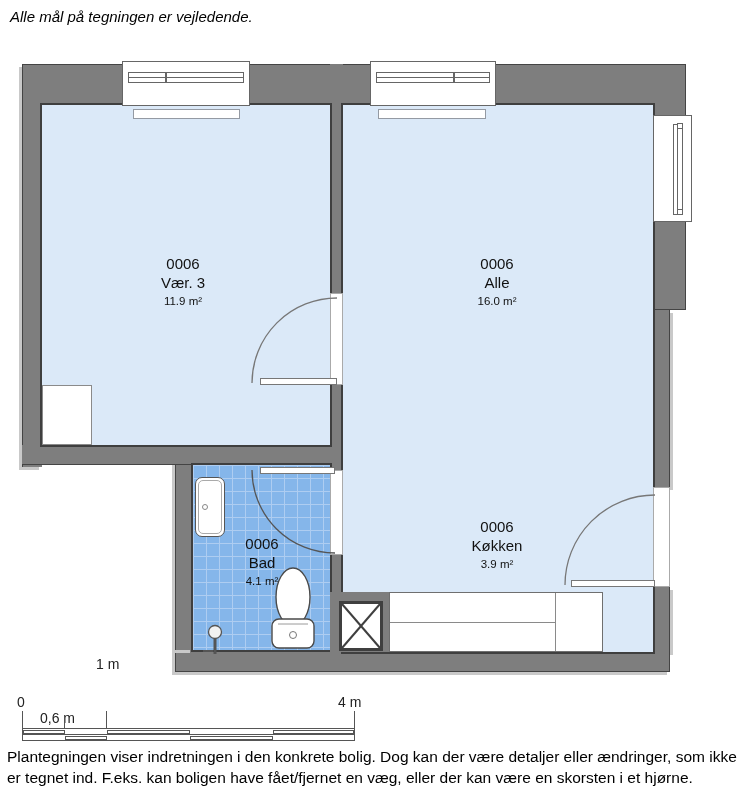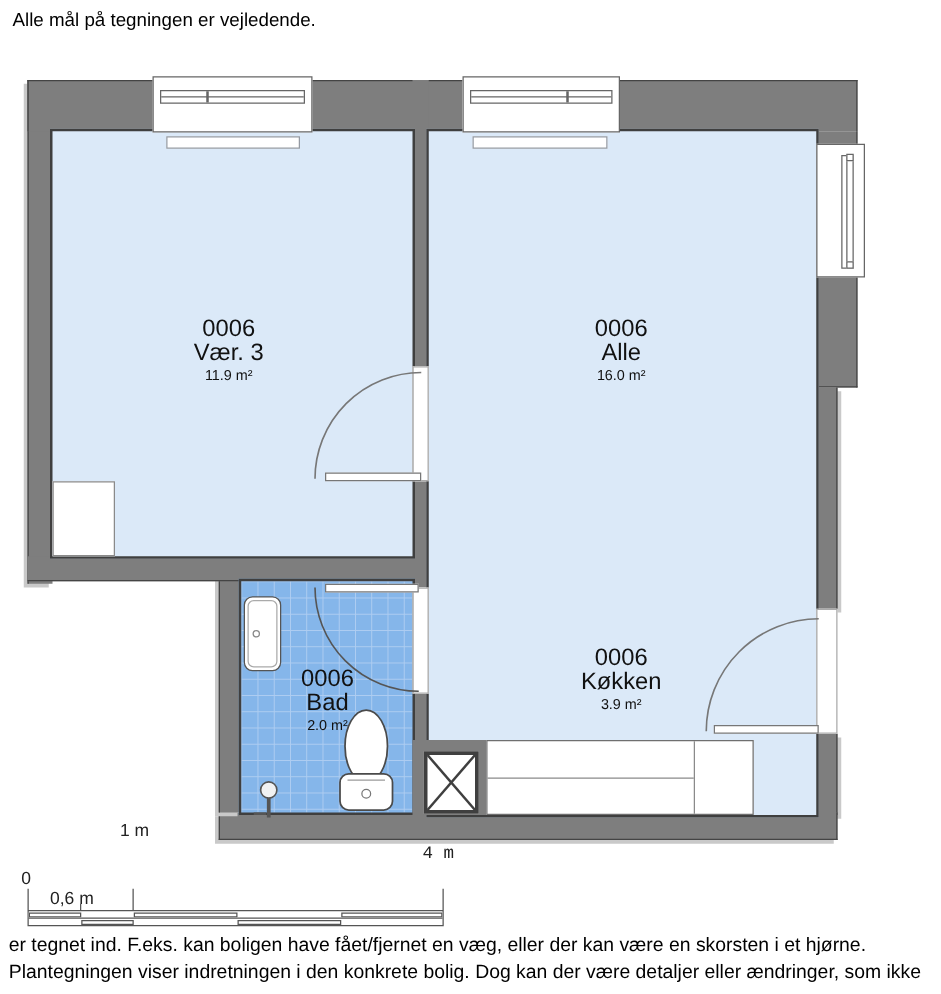--- a/index.html
+++ b/index.html
@@ -27,23 +27,23 @@
   .glz-div{position:absolute;top:0;bottom:0;width:2px;background:#666;}
   .glz-sq{position:absolute;width:6px;height:6px;background:#fff;border:1px solid #666;box-sizing:border-box;}
   .radiator{position:absolute;box-sizing:border-box;background:#fff;border:1px solid #949aa3;}
   .doorgap{position:absolute;box-sizing:border-box;background:#fff;border:1px solid #aaa;}
   .leaf{position:absolute;box-sizing:border-box;background:#fff;border:1px solid #777;}
   .furn{position:absolute;box-sizing:border-box;background:#fff;border:1px solid #8a8a8a;}
   .xbox{position:absolute;box-sizing:border-box;background:#fff;border:3px solid #3f3f3f;}
   .divline{position:absolute;background:#8a8a8a;}
   
   .room-label{position:absolute;text-align:center;color:#111;line-height:19px;}
-  .rl-id,.rl-name{font-size:19px;}
+  .rl-id,.rl-name{font-size:15px;}
   .rl-area{font-size:11.5px;}
-  .note{position:absolute;font-size:15px;}
+  .note{position:absolute;font-size:15px;font-style:italic;}
   .footer{position:absolute;font-size:15.5px;line-height:21px;white-space:nowrap;}
   
   .sb-label{position:absolute;font-size:14px;color:#222;}
   .sb-tick{position:absolute;width:1px;background:#555;}
   .sb-bar{position:absolute;left:22px;top:728px;width:333px;height:13px;
           border:1px solid #555;box-sizing:border-box;background:#fff;}
   .sb-mid{position:absolute;left:0;right:0;top:5px;height:1px;background:#555;}
   .sb-stripe{position:absolute;height:4px;box-sizing:border-box;border:1px solid #555;background:#fff;}
   svg.overlay{position:absolute;left:0;top:0;pointer-events:none;}
 </style>
@@ -143,45 +143,45 @@
     <div class="rl-area">11.9 m²</div>
   </div>
   <div class="room-label" style="left:437px;top:254px;width:120px;">
     <div class="rl-id">0006</div>
     <div class="rl-name">Alle</div>
     <div class="rl-area">16.0 m²</div>
   </div>
   <div class="room-label" style="left:202px;top:534px;width:120px;">
     <div class="rl-id">0006</div>
     <div class="rl-name">Bad</div>
-    <div class="rl-area">2.0 m²</div>
+    <div class="rl-area">4.1 m²</div>
   </div>
   <div class="room-label" style="left:437px;top:517px;width:120px;">
     <div class="rl-id">0006</div>
     <div class="rl-name">Køkken</div>
     <div class="rl-area">3.9 m²</div>
   </div>
 
   <div>
     <div class="sb-label" style="left:17px;top:694px;">0</div>
     <div class="sb-label" style="left:40px;top:710px;">0,6 m</div>
     <div class="sb-label" style="left:96px;top:656px;">1 m</div>
-    <div class="sb-label" style="left:338px;top:675px;font-family:Liberation Mono, monospace;">4 m</div>
+    <div class="sb-label" style="left:338px;top:694px;">4 m</div>
     <div class="sb-tick" style="left:22px;top:711px;height:17px;"></div>
     <div class="sb-tick" style="left:64px;top:723px;height:5px;"></div>
     <div class="sb-tick" style="left:106px;top:711px;height:17px;"></div>
     <div class="sb-tick" style="left:354px;top:711px;height:17px;"></div>
     <div class="sb-bar">
       <div class="sb-mid"></div>
       <div class="sb-stripe" style="left:0;top:1px;width:42px;"></div>
       <div class="sb-stripe" style="left:84px;top:1px;width:83px;"></div>
       <div class="sb-stripe" style="left:250px;top:1px;width:81px;"></div>
       <div class="sb-stripe" style="left:42px;top:7px;width:42px;"></div>
       <div class="sb-stripe" style="left:167px;top:7px;width:83px;"></div>
     </div>
   </div>
 
   <div class="footer" style="left:7px;top:746px;">
+    <div>Plantegningen viser indretningen i den konkrete bolig. Dog kan der være detaljer eller ændringer, som ikke</div>
     <div>er tegnet ind. F.eks. kan boligen have fået/fjernet en væg, eller der kan være en skorsten i et hjørne.</div>
-    <div>Plantegningen viser indretningen i den konkrete bolig. Dog kan der være detaljer eller ændringer, som ikke</div>
   </div>
 
 </div>
 
 </body></html>

